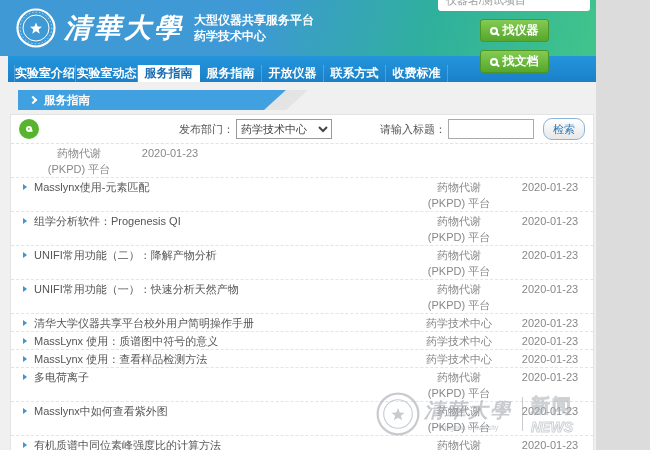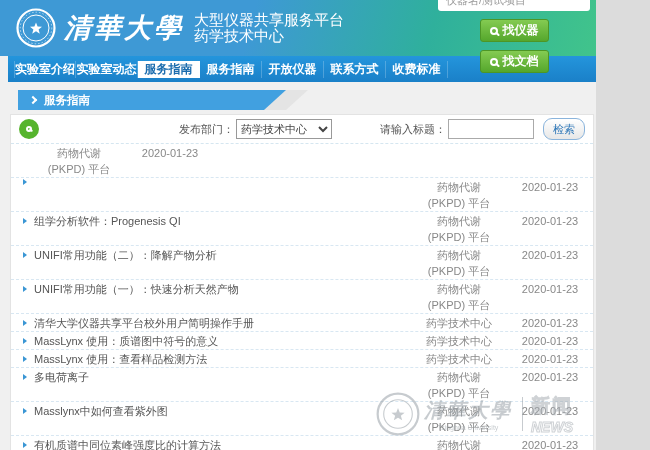--- a/index.html
+++ b/index.html
@@ -6,35 +6,35 @@
   body { font-family: "Liberation Sans", "DejaVu Sans", sans-serif; background:#dcdcdc; }
   .page { position:relative; width:596px; height:450px; background:#f0f0f0; overflow:hidden; }
 
   
   .header { position:relative; height:56px; width:100%;
     background: linear-gradient(105deg, #3e99d5 0%, #3e99d5 42%, #2fb09c 72%, #41c48b 100%);
     display:flex; align-items:center; padding:0 4px 0 16px; }
   .logo-seal { width:40px; height:40px; flex:0 0 auto; }
   .uni-name { color:#fff; font-family:"DejaVu Serif", serif; font-style:italic; font-weight:bold;
     font-size:27px; letter-spacing:3px; margin:0 10px 0 8px; white-space:nowrap; }
-  .header-titles { color:#fff; font-size:15px; line-height:16px; font-weight:normal; white-space:nowrap; }
+  .header-titles { color:#fff; font-size:12px; line-height:16px; font-weight:bold; white-space:nowrap; }
   .header-search { margin-left:auto; display:flex; align-items:center; gap:8px; margin-top:6px; padding-right:2px;flex-direction:column; }
   .header-search input { width:152px; height:22px; border:none; border-radius:3px; padding:0 8px;
     font-size:11px; color:#333; outline:none; }
   .header-search input::placeholder { color:#999; }
   .green-btn { height:23px; padding:0 9px; display:inline-flex; align-items:center; gap:5px;
     background:linear-gradient(#84cb52, #55a72c); border:1px solid #4d9626; border-radius:3px;
     color:#fff; font-size:12px; font-weight:bold; cursor:pointer; }
   .lens { width:8px; height:8px; border:2px solid #fff; border-radius:50%; position:relative; display:inline-block; }
   .lens::after { content:''; position:absolute; width:5px; height:2px; background:#fff;
     right:-4px; bottom:-2px; transform:rotate(45deg); border-radius:1px; }
 
   
   .nav { height:26px; margin-left:8px; background:linear-gradient(#2495dc, #1a80c8);
-    display:flex; align-items:center; }
+    display:flex; align-items:flex-end; }
   .nav-tab { width:62px; display:flex; align-items:center; justify-content:center;
     color:#fff; font-size:12px; font-weight:bold; cursor:pointer;
     border-right:1px solid rgba(255,255,255,0.22); }
   .nav-tab:first-child { border-left:1px solid rgba(255,255,255,0.22); margin-left:6px; }
   .nav-tab.active { background:#fff; color:#1b6cae; }
 
   
   .crumb-wrap { position:relative; margin:8px 0 0 18px; height:20px; }
   .crumb-shadow { position:absolute; left:230px; top:0; width:60px; height:20px; background:#e4e4e4;
     clip-path:polygon(0 100%, 22px 0, 100% 0, calc(100% - 22px) 100%); }
@@ -154,20 +154,21 @@
         <div class="article-row">
           <div class="article-dept">
             <div>药物代谢</div>
             <div>(PKPD) 平台</div>
           </div>
           <div class="article-date">2020-01-23</div>
         </div>
         <div class="article-row">
           <div class="article-title">
             <span class="bullet"></span>
+            <span>Masslynx使用-元素匹配</span>
           </div>
           <div class="article-dept">
             <div>药物代谢</div>
             <div>(PKPD) 平台</div>
           </div>
           <div class="article-date">2020-01-23</div>
         </div>
         <div class="article-row">
           <div class="article-title">
             <span class="bullet"></span>

